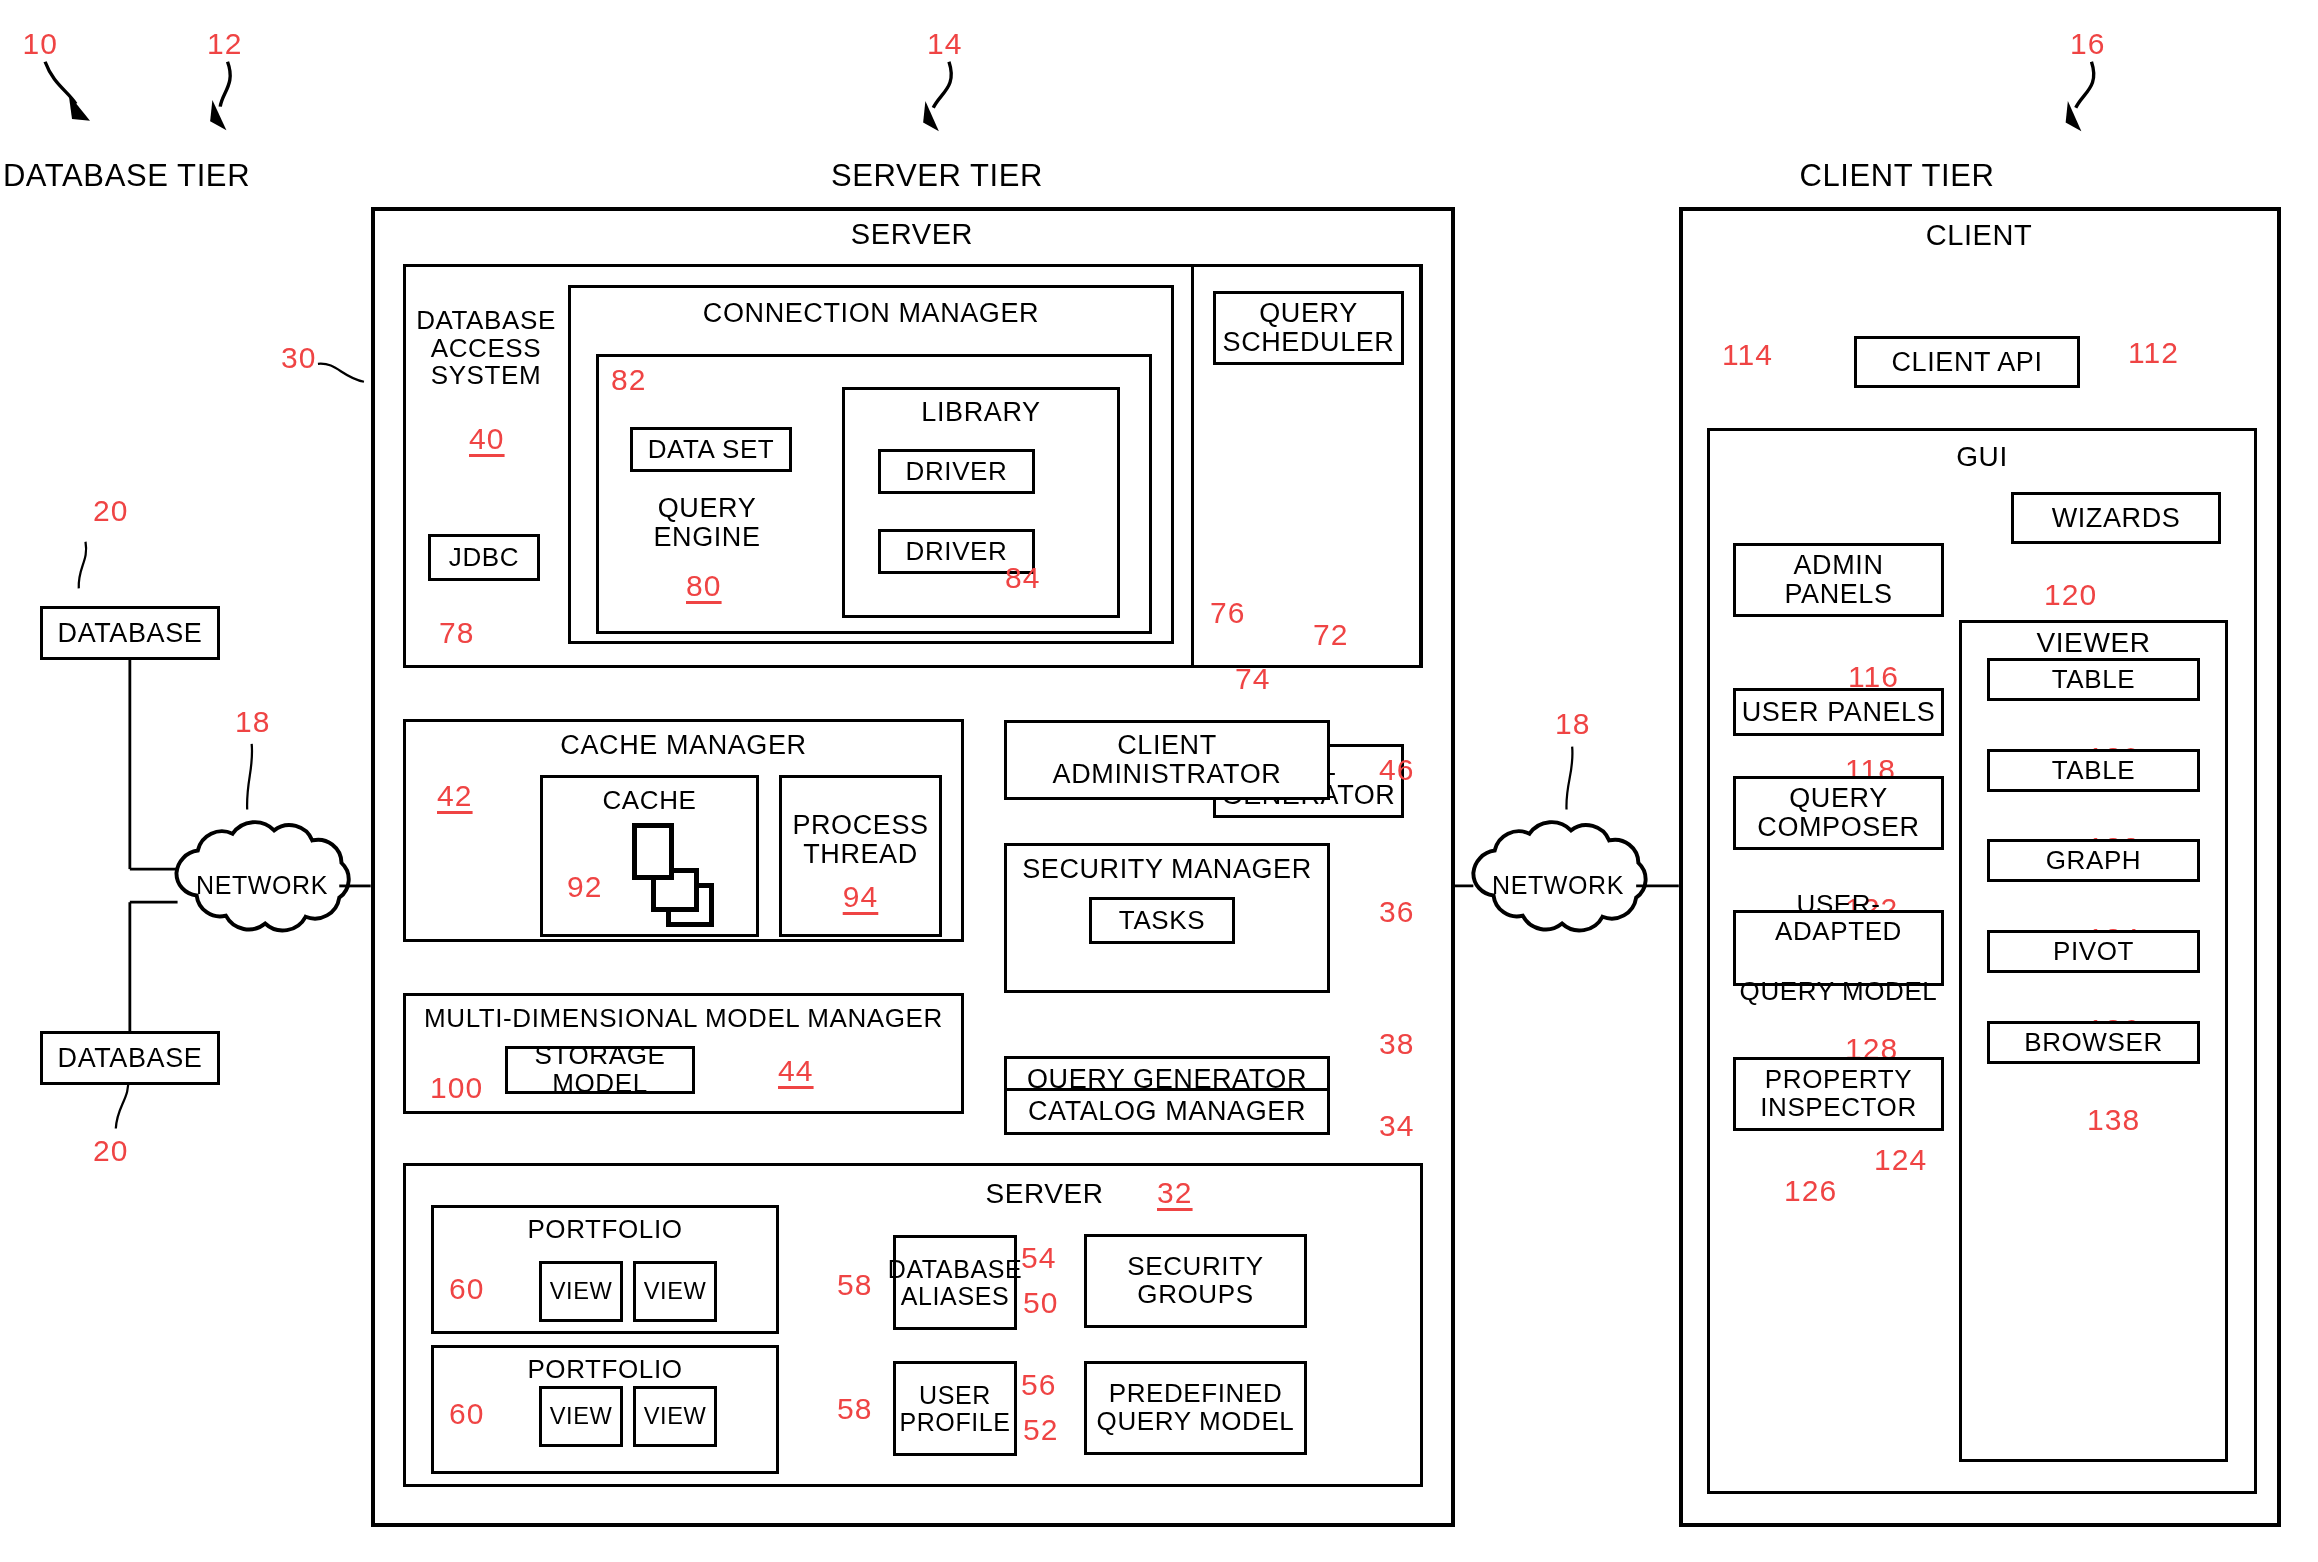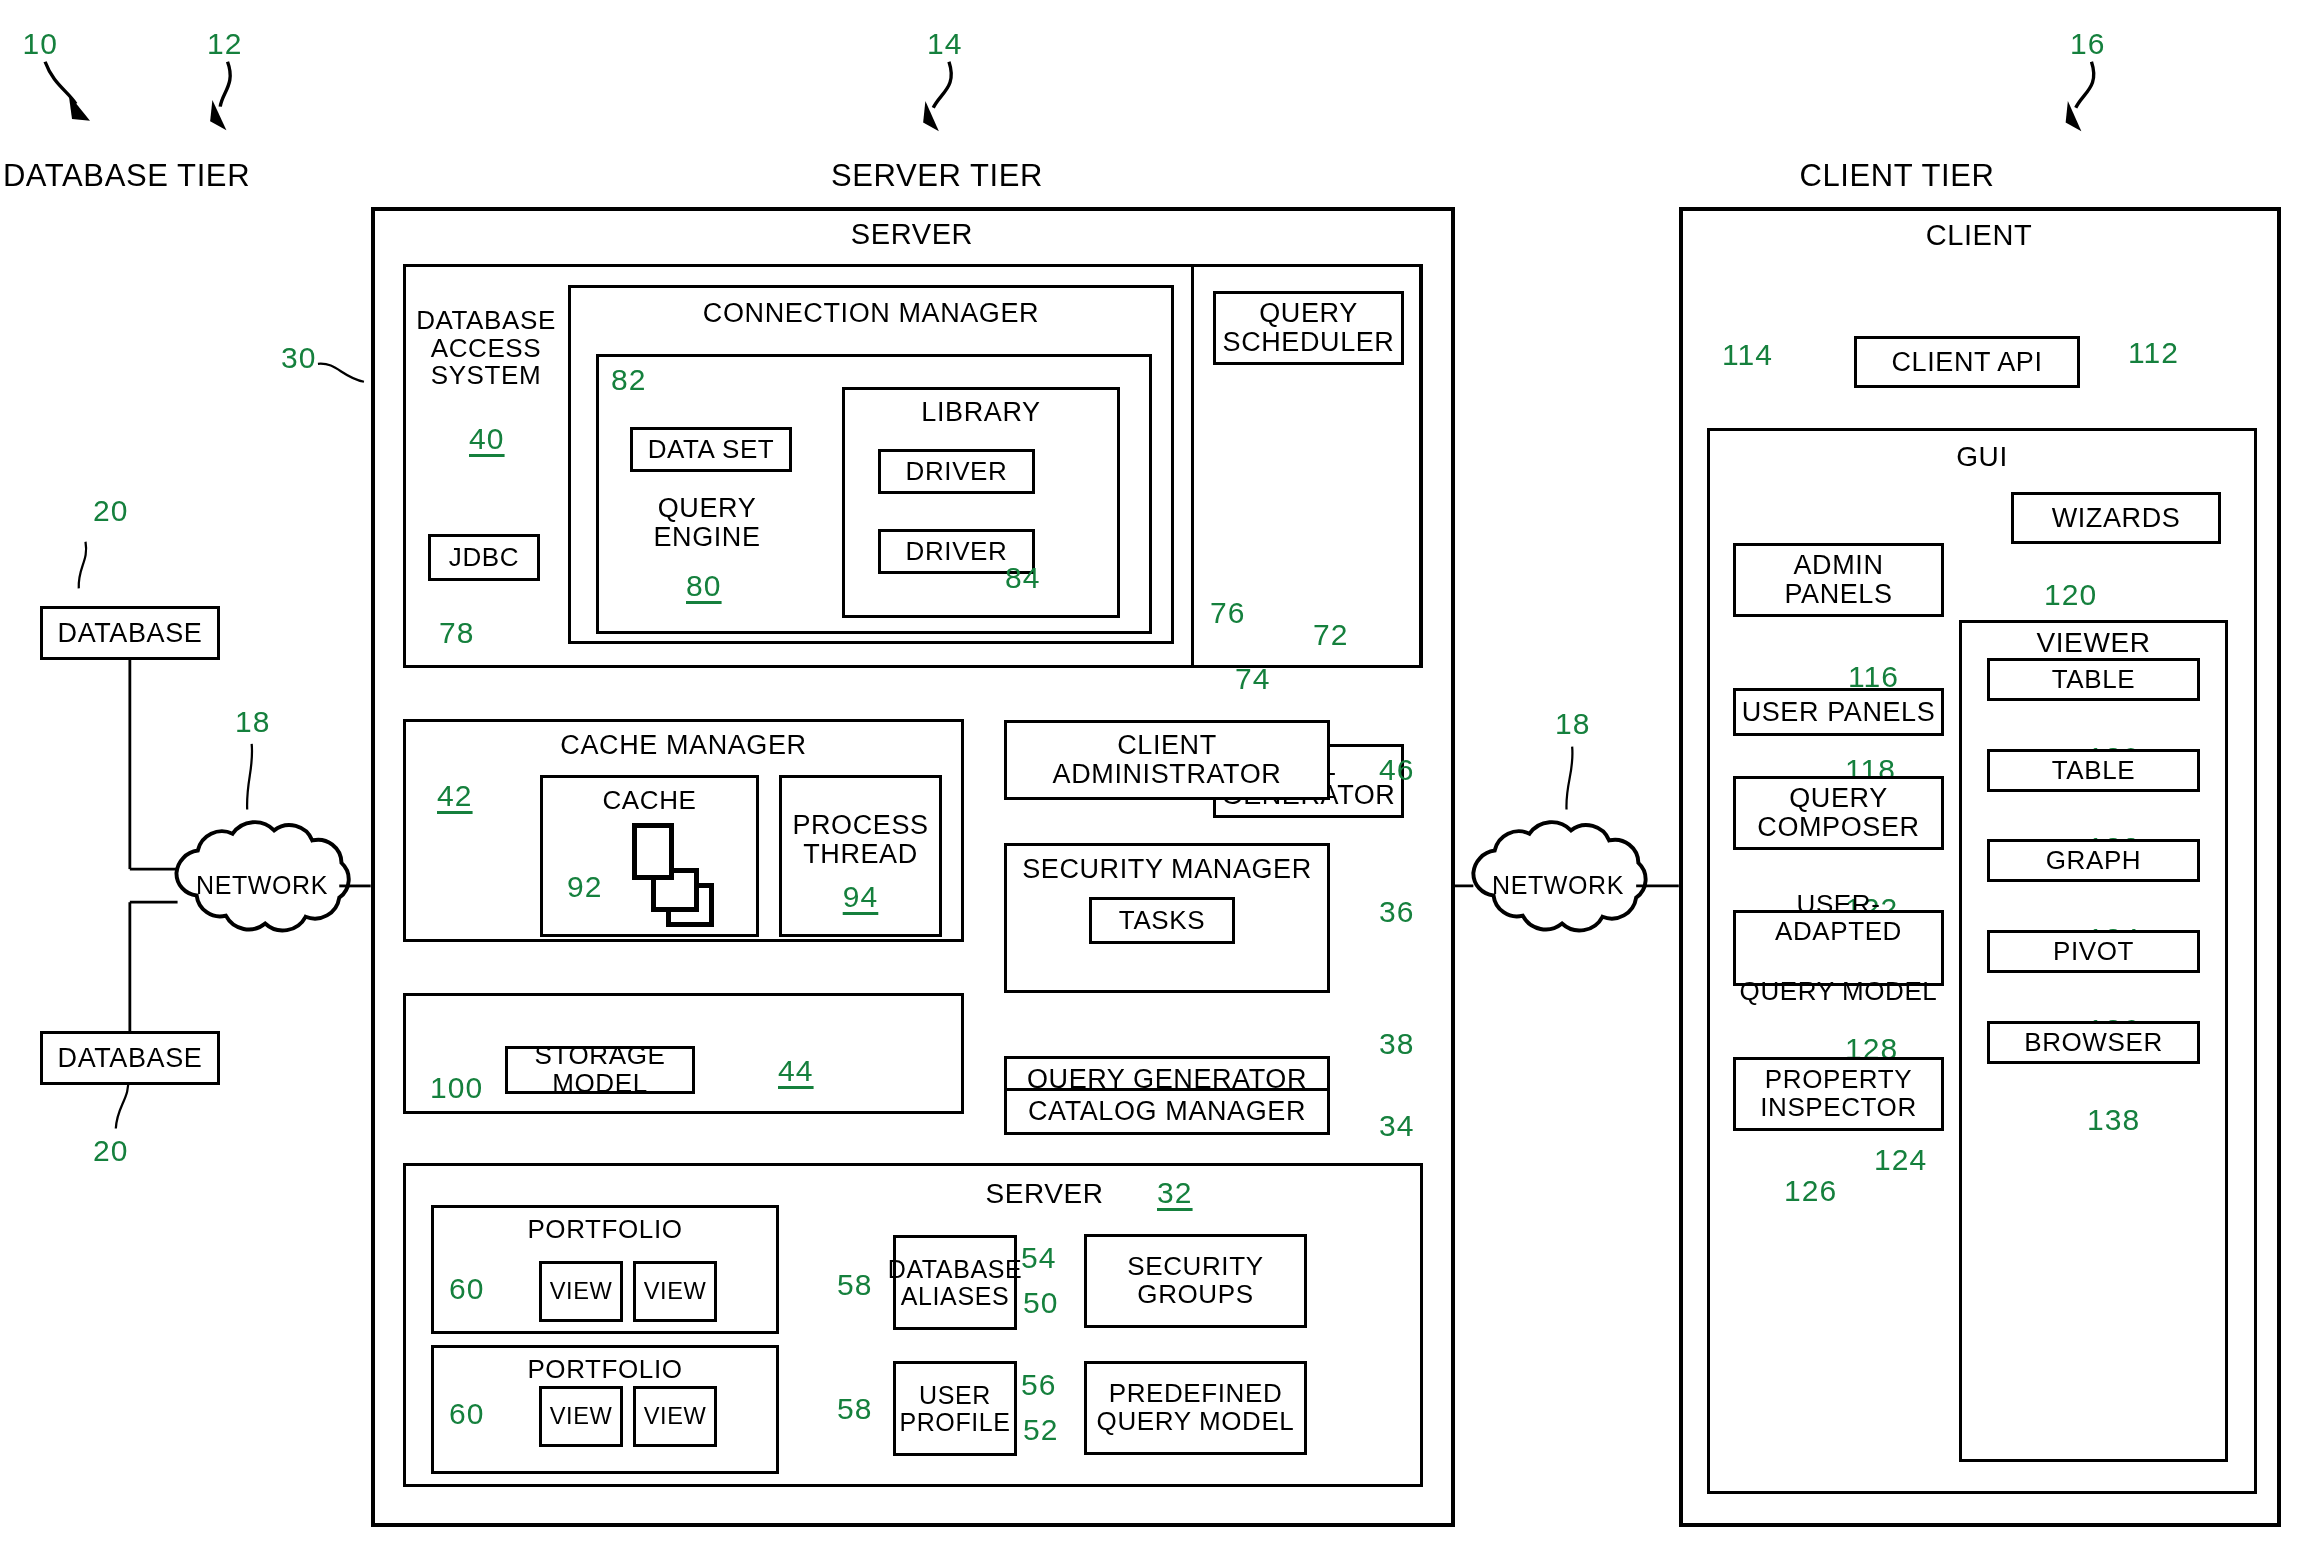--- a/index.html
+++ b/index.html
@@ -7,21 +7,21 @@
        font-family:"Liberation Sans","DejaVu Sans",sans-serif;color:#000;}
   .stage{position:absolute;left:0;top:0;width:2319px;height:1563px;}
   
   .abs{position:absolute;box-sizing:border-box;}
   .bx{position:absolute;box-sizing:border-box;border:3.4px solid #000;background:#fff;
       display:flex;align-items:center;justify-content:center;text-align:center;
       letter-spacing:0.6px;line-height:1.06;}
   .bx.thick{border-width:4.5px;}
   .lbl{position:absolute;box-sizing:border-box;display:flex;align-items:center;
        justify-content:center;text-align:center;line-height:1.06;letter-spacing:0.6px;}
-  .num{position:absolute;font-size:30px;letter-spacing:1.1px;color:#15803d;}
+  .num{position:absolute;font-size:30px;letter-spacing:1.1px;color:#ef4444;}
   .num.u{text-decoration:underline;text-underline-offset:4.5px;text-decoration-thickness:2.8px;}.t42{font-size:23.6px}
   .t44{font-size:25px}.t46{font-size:26px}.t48{font-size:27px}.t50{font-size:28px}
   .t52{font-size:29px}.t54{font-size:30px}.t56{font-size:31px}
   svg.ov{position:absolute;left:0;top:0;width:2319px;height:1563px;pointer-events:none;}
   .cloudtxt{position:absolute;font-size:25px;letter-spacing:0.6px;text-align:center;}
 </style>
 </head>
 <body>
 
 <div class="stage">
@@ -253,20 +253,21 @@
   <div class="num t54" style="left:1379px;top:753px;">46</div>
 
   <div class="bx" style="left:1004px;top:843px;width:326px;height:150px;display:block;"></div>
   <div class="lbl t48" style="left:1004px;top:854px;width:326px;height:31px;">SECURITY MANAGER</div>
   <div class="bx t46" style="left:1089px;top:897px;width:146px;height:47px;">
     <span>TASKS</span>
   </div>
   <div class="num t54" style="left:1379px;top:895px;">36</div>
 
   <div class="bx" style="left:403px;top:993px;width:561px;height:121px;display:block;"></div>
+  <div class="lbl t46" style="left:403px;top:1004px;width:561px;height:29px;">MULTI-DIMENSIONAL MODEL MANAGER</div>
   <div class="num t54" style="left:430px;top:1071px;">100</div>
   <div class="bx t46" style="left:505px;top:1046px;width:190px;height:48px;">
     <span>STORAGE MODEL</span>
   </div>
   <div class="num t54 u" style="left:778px;top:1054px;">44</div>
 
   <div class="bx t48" style="left:1004px;top:1008px;width:326px;height:47px;margin-top:48px;">
     <span>QUERY GENERATOR</span>
   </div>
   <div class="num t54" style="left:1379px;top:1027px;">38</div>

